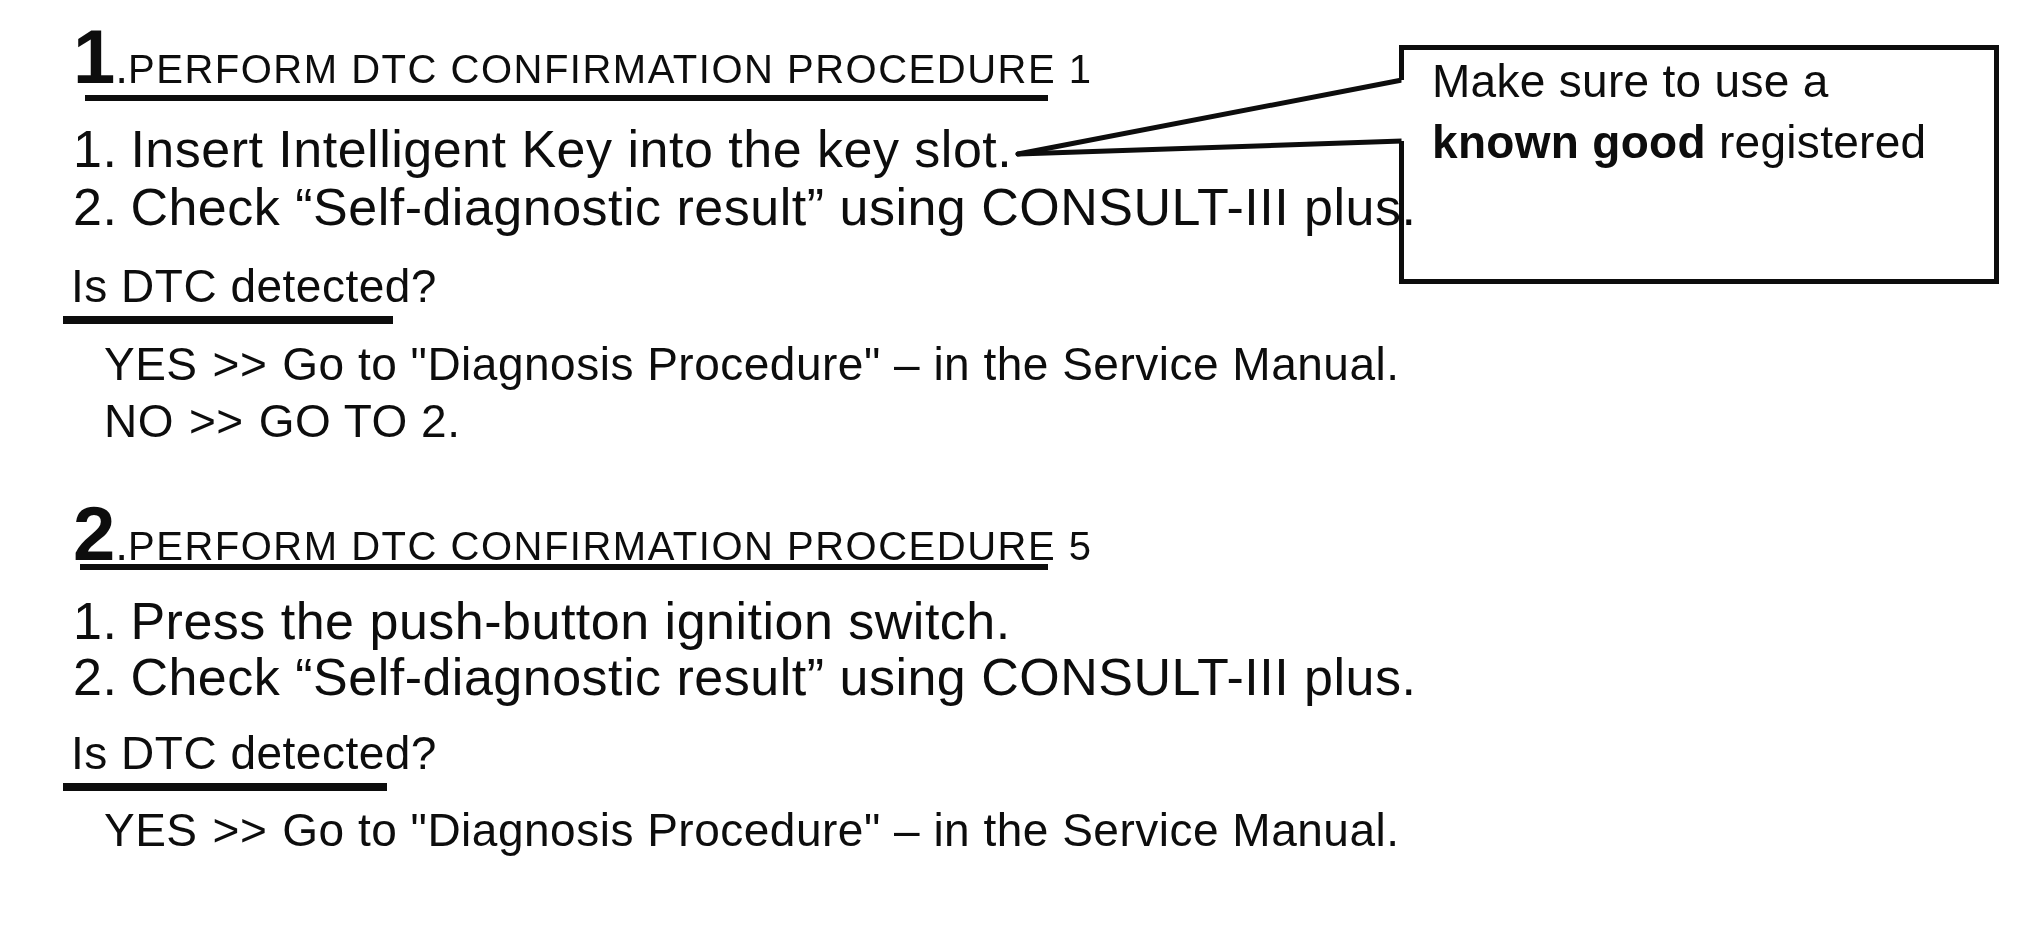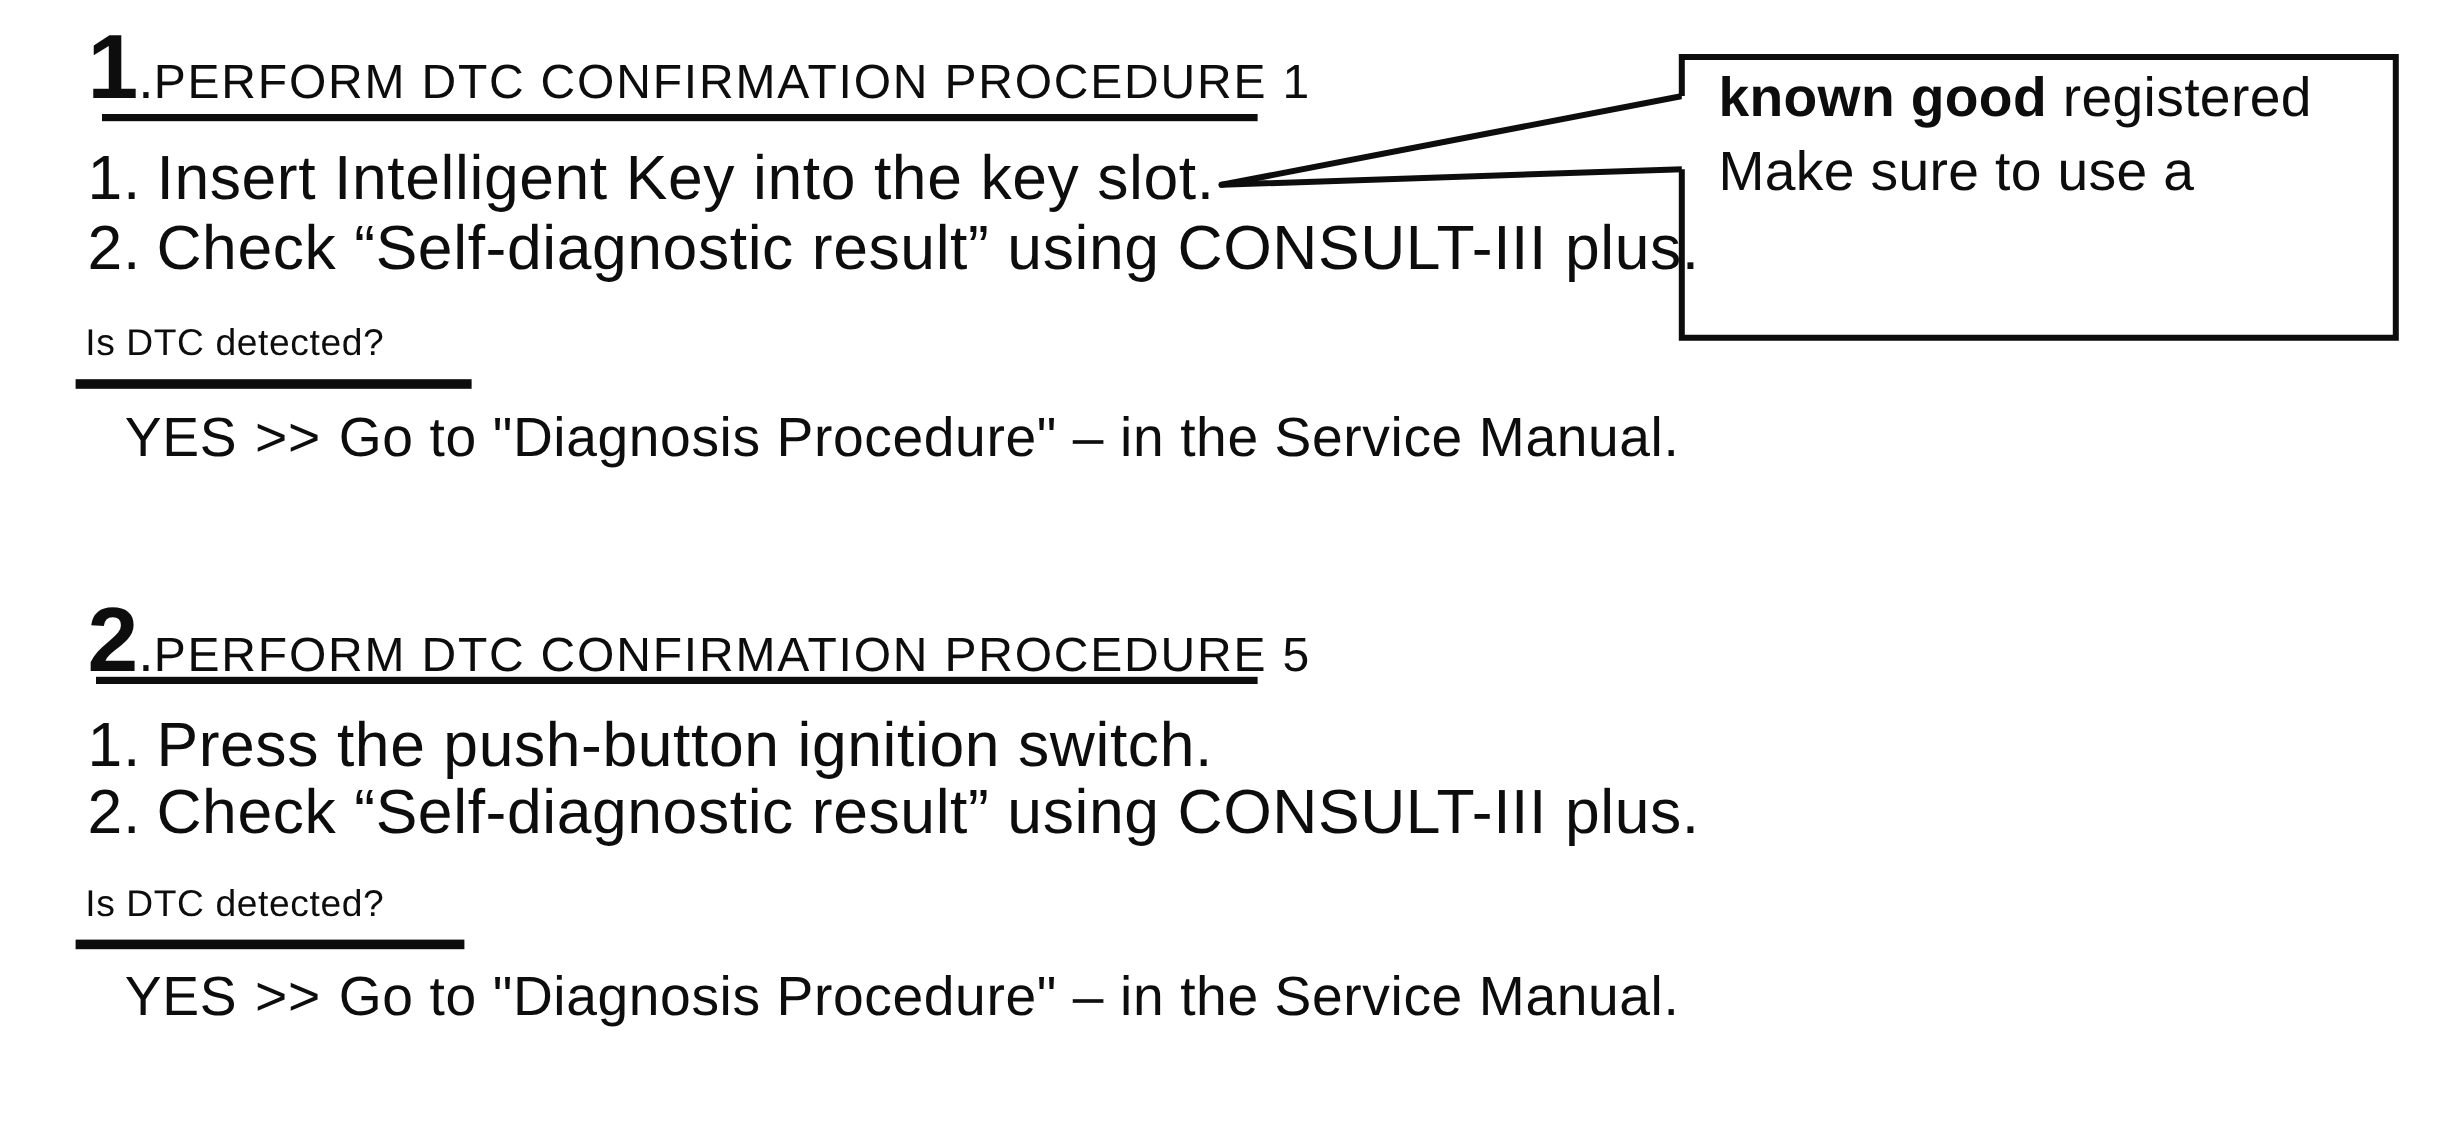--- a/index.html
+++ b/index.html
@@ -53,21 +53,21 @@
     font-size: 52px;
     line-height: 58px;
     letter-spacing: 0.5px;
     white-space: nowrap;
     z-index: 2;
   }
   .step-num { display: inline-block; margin-right: 13px; }
   .question {
     position: absolute;
     left: 71px;
-    font-size: 31px;
+    font-size: 46px;
     line-height: 58px;
     letter-spacing: 0.5px;
     white-space: nowrap;
     z-index: 2;
   }
   .question-underline {
     position: absolute;
     background: #0d0d0d;
     height: 8px;
     z-index: 2;
@@ -121,20 +121,21 @@
   <div class="steps" style="top:120px;">
     <div><span class="step-num">1.</span><span>Insert Intelligent Key into the key slot.</span></div>
     <div><span class="step-num">2.</span><span>Check “Self-diagnostic result” using CONSULT-III plus.</span></div>
   </div>
 
   <div class="question" style="top:257px;">Is DTC detected?</div>
   <div class="question-underline" style="left:63px; top:316px; width:330px;"></div>
 
   <div class="results" style="top:336px; line-height:57px;">
     <div><span>YES</span><span class="arrow">&gt;&gt;</span><span>Go to "Diagnosis Procedure" – in the Service Manual.</span></div>
+    <div><span>NO</span><span class="arrow">&gt;&gt;</span><span>GO TO 2.</span></div>
   </div>
 
   <div class="section-heading" style="top:496px;">
     <span class="heading-number">2</span>
       <span class="heading-sep">.</span>
       <span class="heading-title">PERFORM DTC CONFIRMATION PROCEDURE 5</span>
   </div>
   <div class="heading-underline" style="left:80px; top:564px; width:968px;"></div>
 
   <div class="steps" style="top:593px; line-height:56px;">
@@ -143,17 +144,17 @@
   </div>
 
   <div class="question" style="top:724px;">Is DTC detected?</div>
   <div class="question-underline" style="left:63px; top:783px; width:324px;"></div>
 
   <div class="results" style="top:803px; line-height:55px;">
     <div><span>YES</span><span class="arrow">&gt;&gt;</span><span>Go to "Diagnosis Procedure" – in the Service Manual.</span></div>
   </div>
 
   <div class="callout-text">
+    <div>Make sure to use a</div>
     <div><b>known good</b><span> registered</span></div>
-    <div>Make sure to use a</div>
   </div>
 
 </div>
 
 </body></html>

